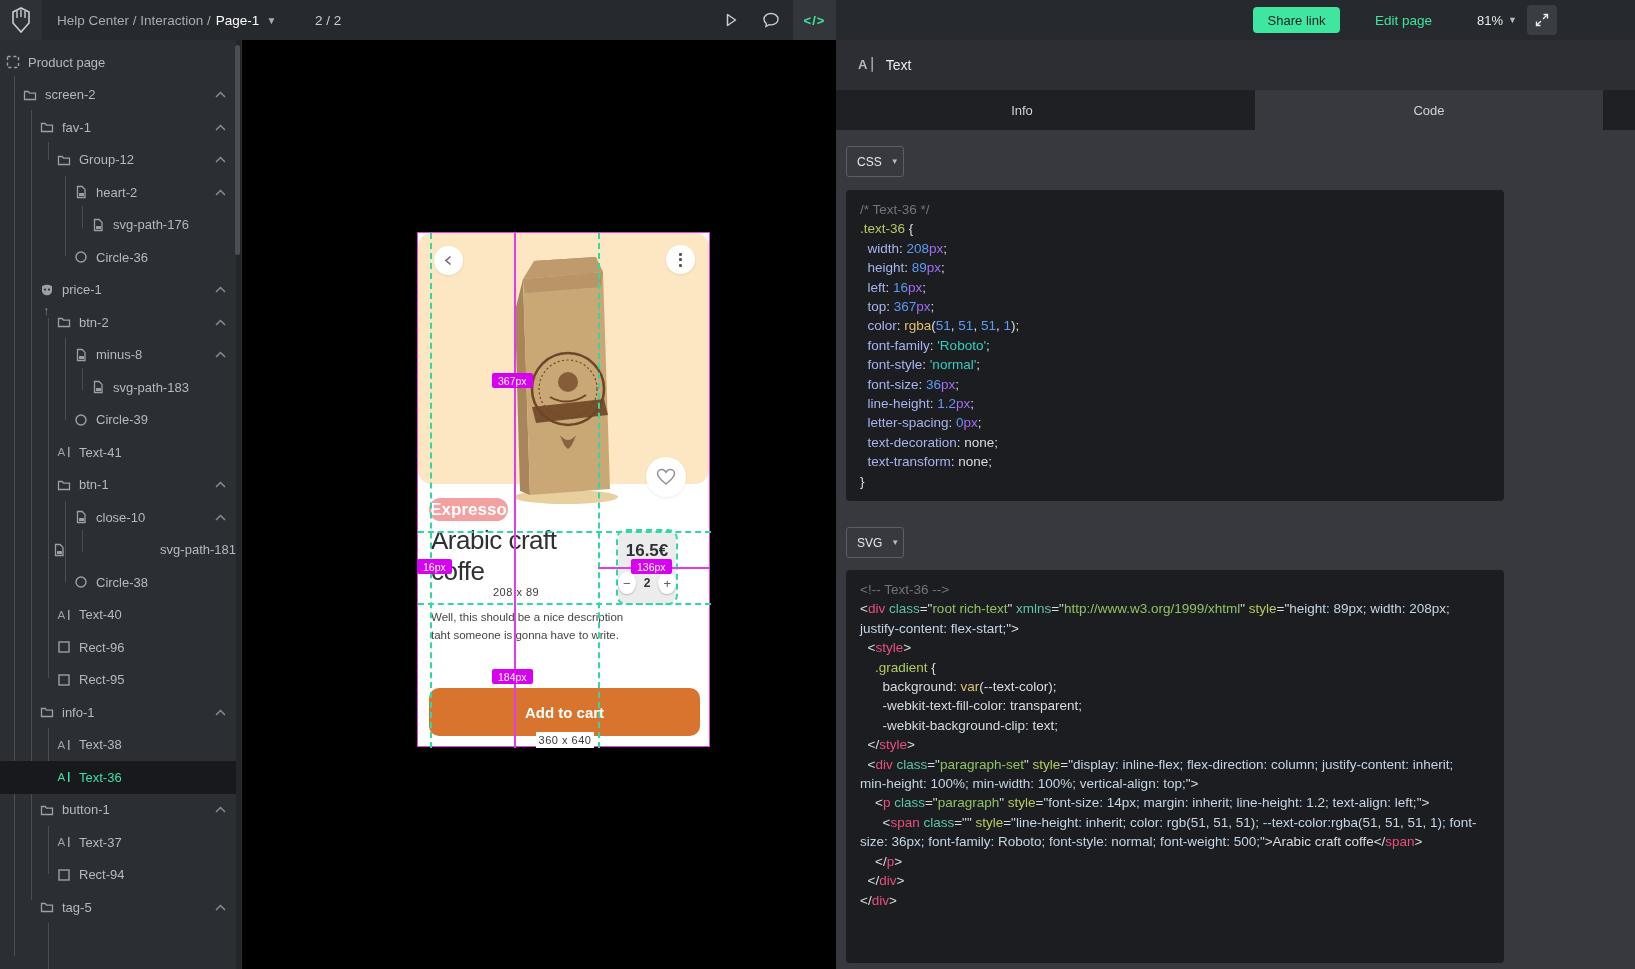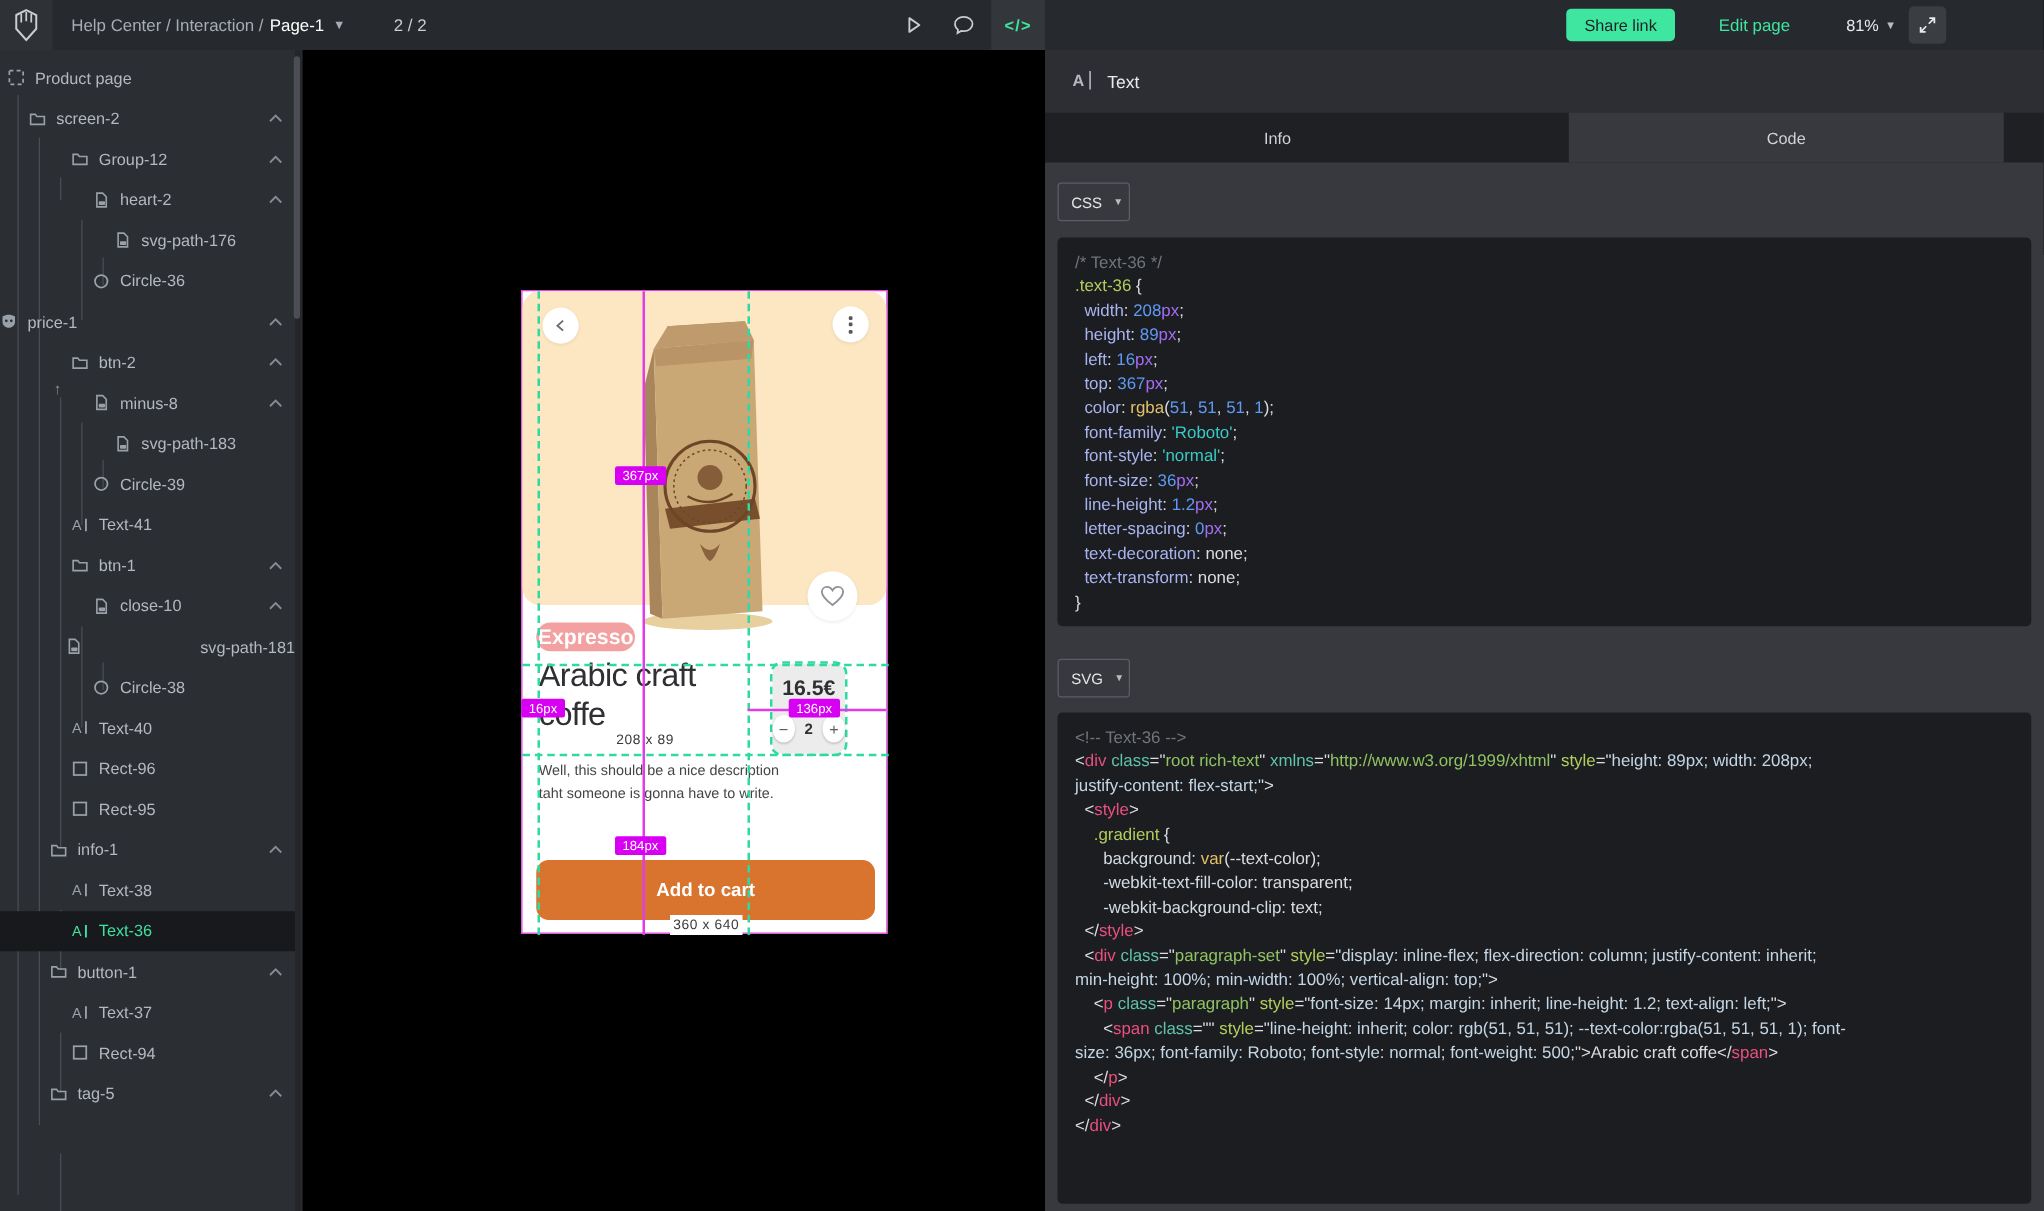--- a/index.html
+++ b/index.html
@@ -91,21 +91,21 @@
   .rp-tabs { position:absolute; left:0; top:50px; width:100%; height:40px; background:#1e2023; display:flex; }
   .rp-tab { height:40px; display:flex; align-items:center; justify-content:center;
     color:#cfd2d6; font-size:13px; cursor:pointer; }
   .tab-info { width:372px; }
   .tab-code { width:348px; background:#37393e;margin-left:47px; }
   .lang-select { position:absolute; left:10px; width:58px; height:31px; border:1px solid #5a5e65;
     border-radius:3px; background:transparent; color:#e4e6e9; font-size:12px; display:flex;
     align-items:center; padding-left:10px; gap:9px; cursor:pointer; }
   .lang-select .chev { font-size:8px; color:#b8bcc2; }
   .sel-css { top:106px; } .sel-svg { top:487px; }
-  .code-block { position:absolute; left:10px; width:779px; background:#1b1d21; border-radius:4px;
+  .code-block { position:absolute; left:10px; width:658px; background:#1b1d21; border-radius:4px;
     padding:10px 14px; font-size:13.5px; line-height:19.4px; }
   .cb-css { top:150px; height:311px; }
   .cb-svg { top:530px; bottom:6px; overflow:hidden; }
   .cline { white-space:pre; }
   .tk-cm{color:#70757c;} .tk-sel{color:#b3cd5d;} .tk-pr{color:#a9b4ef;} .tk-n{color:#5f9af4;}
   .tk-u{color:#a36df2;} .tk-s{color:#3bc9c4;} .tk-fn{color:#e3c069;} .tk-pl{color:#dadce0;}
   .tk-tag{color:#ea4f7d;} .tk-attr{color:#5fc3a8;} .tk-sattr{color:#b3cd5d;}
   .tk-str{color:#8fc362;} .tk-sv{color:#c4d5e3;} .tk-csp{color:#d3dbe2;}
 </style>
 </head>
@@ -182,20 +182,33 @@
             <path d="M1.5 11.5V3.5h3.7l1.3 1.7h6V11.5z" fill="none" stroke="currentColor" stroke-width="1.3"></path>
           </svg>
         </span>
         <span>screen-2</span>
         <span class="caret">
           <svg width="11" height="7" viewBox="0 0 11 7">
             <path d="M1 6 L5.5 1.5 L10 6" fill="none" stroke="currentColor" stroke-width="1.5"></path>
           </svg>
         </span>
       </div>
+      <div class="trow" style="padding-left: 40px;">
+        <span class="licon">
+          <svg viewBox="0 0 14 14">
+            <path d="M1.5 11.5V3.5h3.7l1.3 1.7h6V11.5z" fill="none" stroke="currentColor" stroke-width="1.3"></path>
+          </svg>
+        </span>
+        <span>fav-1</span>
+        <span class="caret">
+          <svg width="11" height="7" viewBox="0 0 11 7">
+            <path d="M1 6 L5.5 1.5 L10 6" fill="none" stroke="currentColor" stroke-width="1.5"></path>
+          </svg>
+        </span>
+      </div>
       <div class="trow" style="padding-left: 57px;">
         <span class="licon">
           <svg viewBox="0 0 14 14">
             <path d="M1.5 11.5V3.5h3.7l1.3 1.7h6V11.5z" fill="none" stroke="currentColor" stroke-width="1.3"></path>
           </svg>
         </span>
         <span>Group-12</span>
         <span class="caret">
           <svg width="11" height="7" viewBox="0 0 11 7">
             <path d="M1 6 L5.5 1.5 L10 6" fill="none" stroke="currentColor" stroke-width="1.5"></path>
@@ -226,21 +239,21 @@
         <span>svg-path-176</span>
       </div>
       <div class="trow" style="padding-left: 74px;">
         <span class="licon">
           <svg viewBox="0 0 14 14">
             <circle cx="7" cy="7" r="5" fill="none" stroke="currentColor" stroke-width="1.4"></circle>
           </svg>
         </span>
         <span>Circle-36</span>
       </div>
-      <div class="trow" style="">
+      <div class="trow" style="padding-left: 40px;">
         <span class="licon">
           <svg viewBox="0 0 14 14">
             <path d="M2 3.2c3.3-1.8 6.7-1.8 10 0v4.2c0 2.9-2.2 4.8-5 4.8S2 10.3 2 7.4z" fill="currentColor"></path>
             <circle cx="5" cy="6.6" r="1.1" fill="#2b2e33"></circle>
             <circle cx="9" cy="6.6" r="1.1" fill="#2b2e33"></circle>
           </svg>
         </span>
         <span>price-1</span>
         <span class="caret">
           <svg width="11" height="7" viewBox="0 0 11 7">

